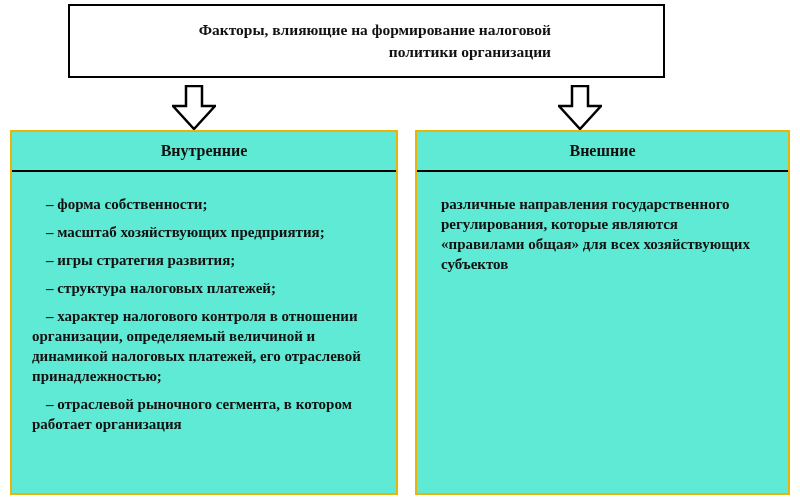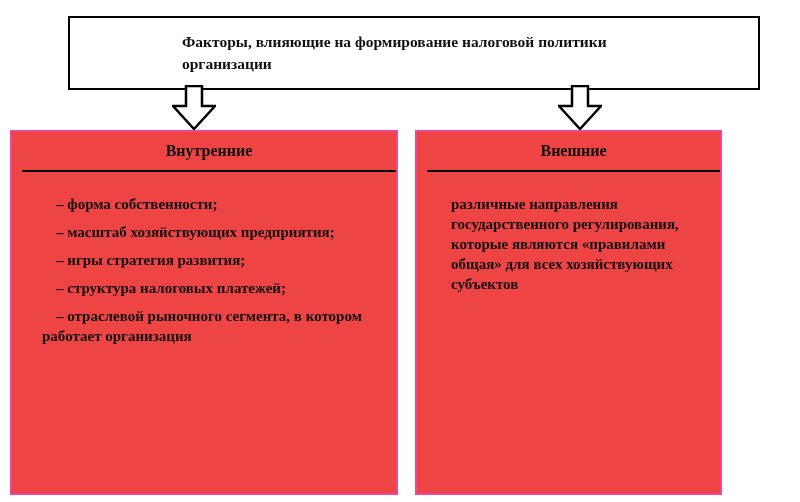--- a/index.html
+++ b/index.html
@@ -12,60 +12,59 @@
     width: 800px;
     height: 502px;
     background: #ffffff;
     font-family: "Liberation Serif", "DejaVu Serif", serif;
     color: #111111;
     overflow: hidden;
   }
   .top-box {
     position: absolute;
     left: 68px;
-    top: 16px;
-    width: 692px;
+    top: 4px;
+    width: 597px;
     height: 74px;
     border: 2px solid #000000;
     box-sizing: border-box;
     display: flex;
     align-items: center;
     justify-content: center;
-    text-align: left;
+    text-align: right;
   }
   .top-box .title-text {
     font-weight: bold;
     font-size: 15.5px;
     line-height: 22px;
     padding: 0 112px;
   }
   .block-arrow {
     position: absolute;
     top: 85px;
     width: 44px;
     height: 45px;
   }
   .arrow-left { left: 172px; }
   .arrow-right { left: 558px; }
   .factor-box {
     position: absolute;
     top: 130px;
-    border: 2px solid #ec4899;
+    border: 2px solid #eab308;
     box-sizing: border-box;
-    background: #ef4444;
-    padding-left: 10px;
+    background: #5eead4;
   }
   .box-left {
     left: 10px;
     width: 388px;
     height: 365px;
   }
   .box-right {
     left: 415px;
-    width: 307px;
+    width: 375px;
     height: 365px;
   }
   .box-header {
     height: 40px;
     border-bottom: 2px solid #000000;
     box-sizing: border-box;
     display: flex;
     align-items: center;
     justify-content: center;
     font-weight: bold;
@@ -106,20 +105,21 @@
     <path d="M14 1 H30 V21 H43 L22 44 L1 21 H14 Z" fill="#ffffff" stroke="#000000" stroke-width="2.5" stroke-linejoin="miter"></path>
   </svg>
 
   <div class="factor-box box-left">
     <div class="box-header">Внутренние</div>
     <div class="box-body">
       <p>–  форма собственности;</p>
       <p>–  масштаб хозяйствующих предприятия;</p>
       <p>–  игры стратегия развития;</p>
       <p>–  структура налоговых платежей;</p>
+      <p>–  характер налогового контроля в отношении организации, определяемый величиной и динамикой налоговых платежей, его отраслевой принадлежностью;</p>
       <p>–  отраслевой рыночного сегмента, в котором работает организация</p>
     </div>
   </div>
 
   <div class="factor-box box-right">
     <div class="box-header">Внешние</div>
     <div class="box-body">
       <p>различные направления государственного регулирования, которые являются «правилами общая» для всех хозяйствующих субъектов</p>
     </div>
   </div>

